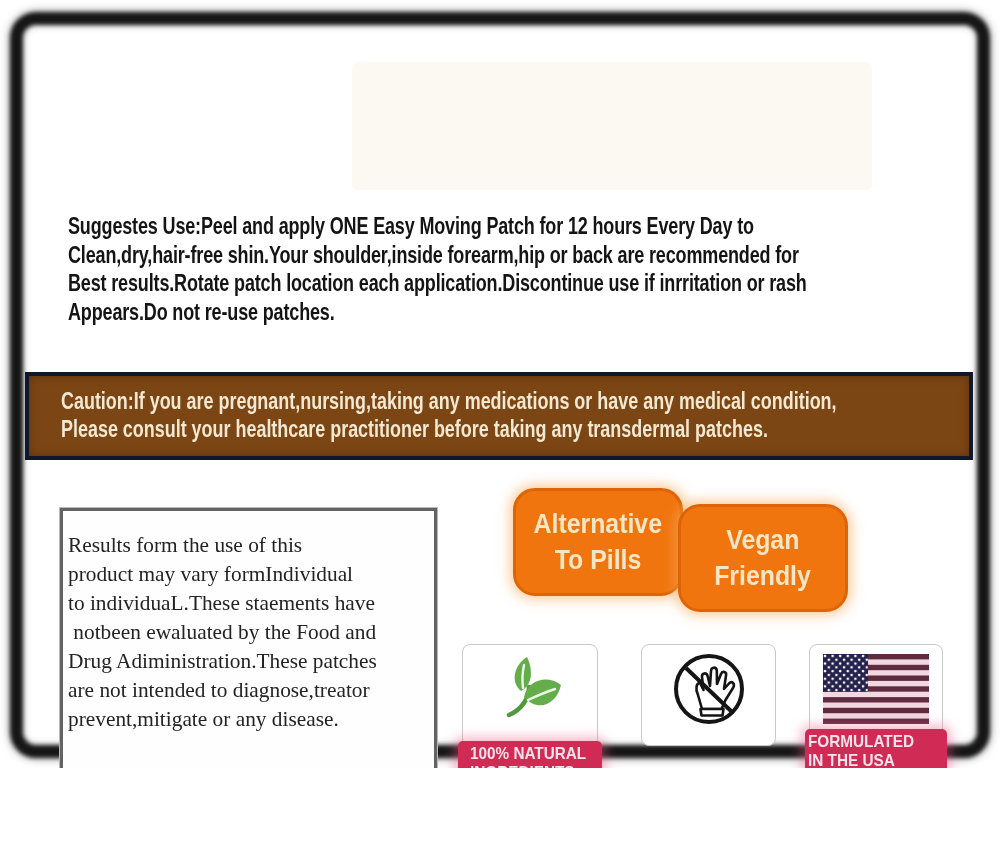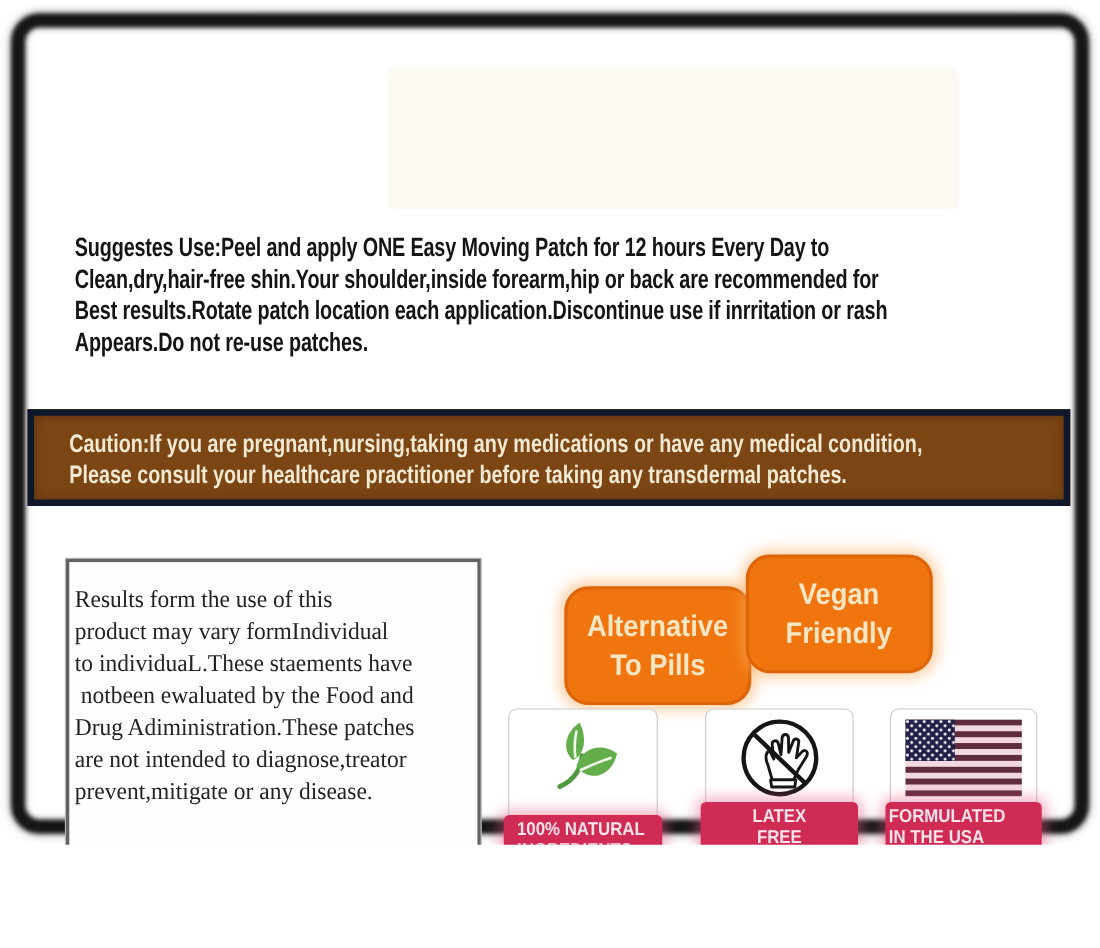--- a/index.html
+++ b/index.html
@@ -22,21 +22,21 @@
   .suggested{position:absolute;left:68px;top:212px;width:900px;}
   .su-line{
     font-size:24px;font-weight:bold;color:#141414;line-height:28.6px;
     white-space:pre;transform:scaleX(.75);transform-origin:0 50%;
     letter-spacing:-0.2px;
   }
 
   
   .caution{
     position:absolute;left:25px;top:372px;width:948px;height:88px;
-    background:#7c4514;border:6px solid #0f172a;box-sizing:border-box;
+    background:#7c4514;border:4px solid #0f172a;box-sizing:border-box;
     box-shadow:inset 0 0 10px rgba(0,0,0,.25);
   }
   .ca-line{
     margin-left:32px;margin-top:0;
     font-size:23px;font-weight:bold;color:#f2e9d2;line-height:28px;
     white-space:pre;transform:scaleX(.78);transform-origin:0 50%;
   }
   .caution .ca-line:first-child{margin-top:11px;}
 
   
@@ -51,21 +51,21 @@
     line-height:29px;white-space:pre;transform:scaleX(.97);transform-origin:0 50%;
   }
 
   
   .pill{
     position:absolute;width:170px;height:108px;border-radius:22px;
     background:#f0750f;border:3px solid #dd6407;box-sizing:border-box;
     box-shadow:0 0 12px 4px rgba(250,170,90,.55);
     display:flex;flex-direction:column;justify-content:center;align-items:center;
   }
-  .pill-1{left:513px;top:533px;}
+  .pill-1{left:513px;top:488px;}
   .pill-2{left:678px;top:504px;}
   .pill-line{
     font-size:27px;font-weight:bold;color:#f7e6c4;line-height:36px;
     white-space:pre;transform:scaleX(.92);transform-origin:50% 50%;
   }
 
   
   .card{
     position:absolute;top:644px;height:102px;background:#ffffff;
     border:1.5px solid #c9c9c9;border-radius:8px;box-sizing:border-box;
@@ -155,24 +155,20 @@
       <svg width="80" height="80" viewBox="0 0 80 80">
         <circle cx="40" cy="40" r="33" stroke="#151515" stroke-width="4" fill="none"></circle>
         <g stroke="#151515" stroke-width="2.6" fill="#ffffff" stroke-linejoin="round">
           <path d="M33 60 L29 46 C26 40 27.5 33.5 31 34 L34.5 41 L33 28 C32.6 24 37.5 23 38.6 27 L41 37 L42 22 C42.2 18 47 17.4 47.8 21.4 L48 35 L52 25 C53.4 21.4 58 22.6 57 26.6 L55 40 L60 34.5 C62.8 31.6 66.6 34.4 64 39 L56.5 51 L52.5 60 Z"></path>
           <path d="M31.5 60 L54.5 60 L53.5 66.5 L32.5 66.5 Z"></path>
         </g>
         <line x1="17" y1="19" x2="63" y2="63" stroke="#151515" stroke-width="4"></line>
       </svg>
     </span>
   </div>
-  <div class="ribbon ribbon-2">
-    <div class="rb-line">LATEX</div>
-    <div class="rb-line">FREE</div>
-  </div>
 
   <div class="card card-3">
     <span class="icon icon-flag">
       <svg width="106" height="70" viewBox="0 0 106 70">
         <defs>
           <pattern id="stars" x="0" y="0" width="7.6" height="7.6" patternUnits="userSpaceOnUse">
             <circle cx="2" cy="2" r="1.35" fill="#ffffff"></circle>
             <circle cx="5.8" cy="5.8" r="1.35" fill="#ffffff"></circle>
           </pattern>
         </defs>

